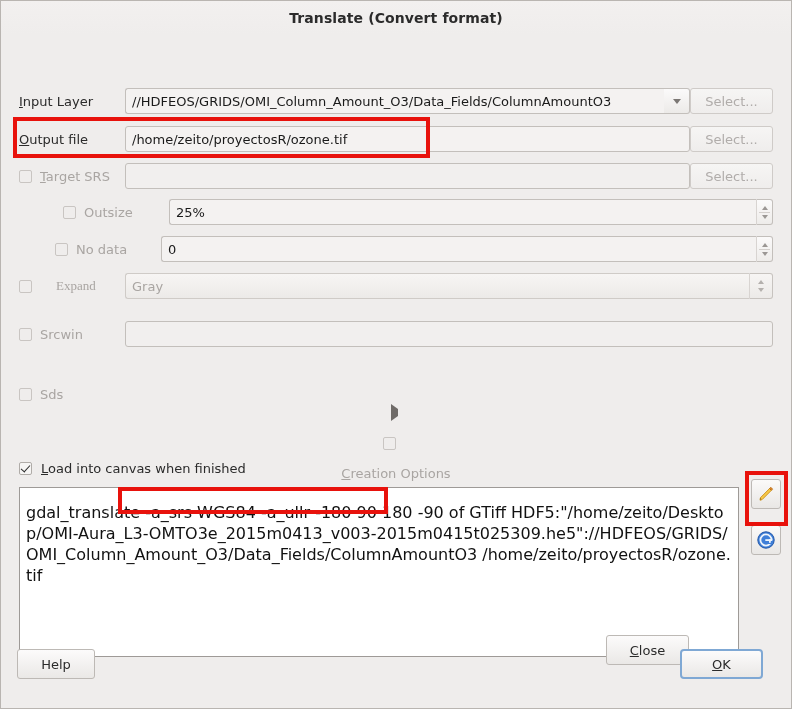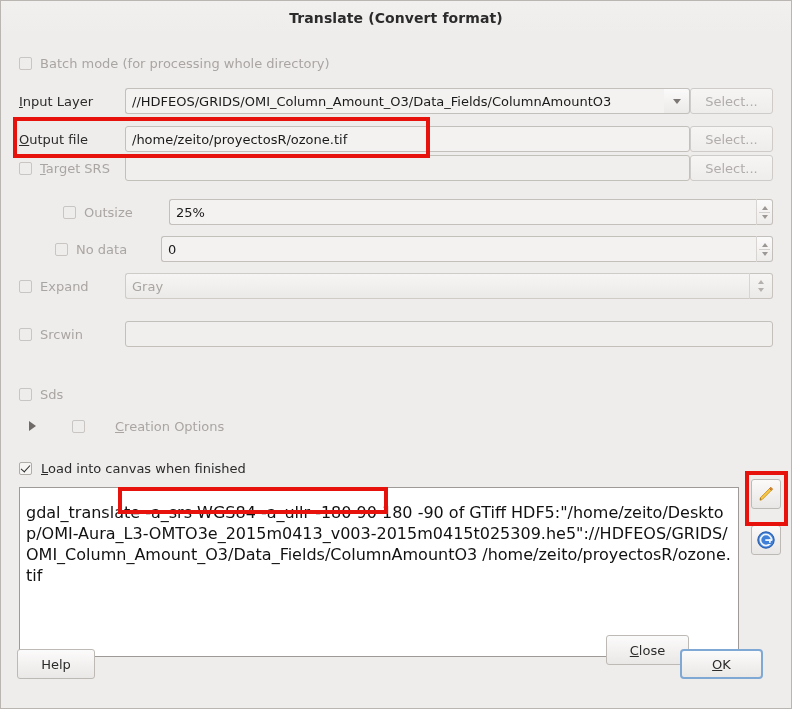--- a/index.html
+++ b/index.html
@@ -242,41 +242,37 @@
 <body>
 
 <div class="dialog">
 
   <div class="titlebar">
     <span>Translate (Convert format)</span>
   </div>
 
   <div class="body-area">
 
-    <div class="row cbrow" style="top:18px;height:20px;">
-      <span class="cb dis"></span>
-      <span class="cb-label dis">Batch mode (for processing whole directory)</span>
-    </div>
 
     <div class="row" style="top:52px;">
       <span class="lbl"><u>I</u>nput Layer</span>
       <span class="field" style="flex:1 1 auto;border-right:none;border-radius:3px 0 0 3px;">//HDFEOS/GRIDS/OMI_Column_Amount_O3/Data_Fields/ColumnAmountO3</span>
       <span class="combo-arrow">
         <span class="chev"></span>
       </span>
       <div class="btn dis select-btn">Select...</div>
     </div>
 
     <div class="row" style="top:90px;">
       <span class="lbl"><u>O</u>utput file</span>
       <span class="field" style="flex:1 1 auto;">/home/zeito/proyectosR/ozone.tif</span>
       <div class="btn dis select-btn">Select...</div>
     </div>
 
-    <div class="row" style="top:119px;">
+    <div class="row" style="top:127px;">
       <span class="lbl dis cbrow" style="gap:8px;">
         <span class="cb dis"></span>
         <span class="cb-label dis"><u>T</u>arget SRS</span>
       </span>
       <span class="field empty" style="flex:1 1 auto;"></span>
       <div class="btn dis select-btn">Select...</div>
     </div>
 
     <div class="row" style="top:163px;">
       <span class="lbl dis cbrow" style="gap:8px;padding-left:44px;">
@@ -298,21 +294,21 @@
       </span>
       <span class="field" style="flex:1 1 auto;border-right:none;border-radius:3px 0 0 3px;">0</span>
       <span class="spin">
         <span class="up"></span>
         <span class="sep"></span>
         <span class="dn"></span>
       </span>
     </div>
 
     <div class="row" style="top:237px;">
-      <span class="lbl dis cbrow" style="gap:8px;">
+      <span class="lbl dis cbrow" style="gap:24px;font-family:Liberation Serif, serif;">
         <span class="cb dis"></span>
         <span class="cb-label dis">Expand</span>
       </span>
       <span class="field flat" style="flex:1 1 auto;border-right:none;border-radius:3px 0 0 3px;color:#a9a5a2;background:linear-gradient(to bottom,#f7f5f4,#eceae8);">Gray</span>
       <span class="updown">
         <span class="up"></span>
         <span class="dn"></span>
       </span>
     </div>
 
@@ -323,21 +319,21 @@
       </span>
       <span class="field empty" style="flex:1 1 auto;"></span>
     </div>
 
 
     <div class="row cbrow" style="top:349px;height:20px;">
       <span class="cb dis"></span>
       <span class="cb-label dis">Sds</span>
     </div>
 
-    <div class="row cbrow" style="top:381px;height:20px;gap:16px;">
+    <div class="row cbrow" style="top:369px;height:20px;gap:16px;flex-direction:column;">
       <span class="tri" style="margin-left:10px;margin-right:13px;"></span>
       <span class="cb dis" style="margin-right:14px;"></span>
       <span class="cb-label dis"><u>C</u>reation Options</span>
     </div>
 
     <div class="row cbrow" style="top:423px;height:20px;left:18px;gap:9px;">
       <span class="cb on"></span>
       <span class="cb-label"><u>L</u>oad into canvas when finished</span>
     </div>
 

